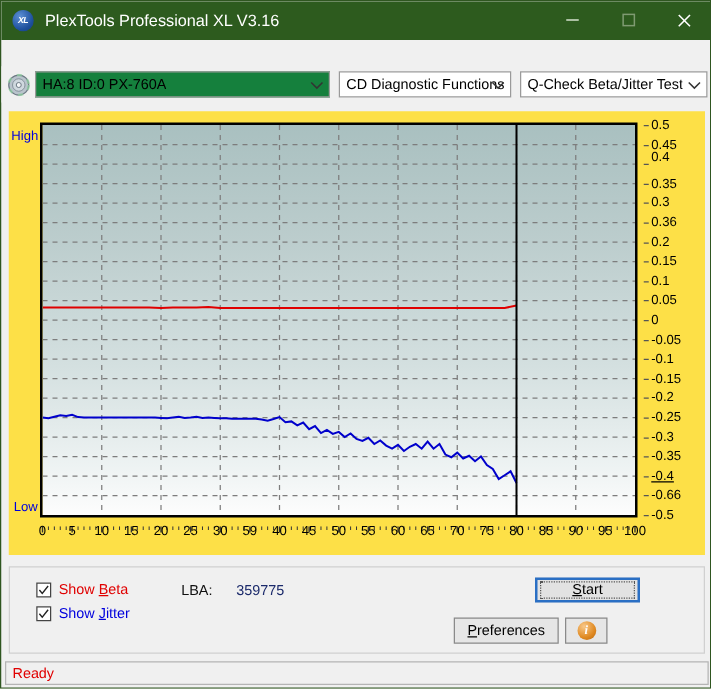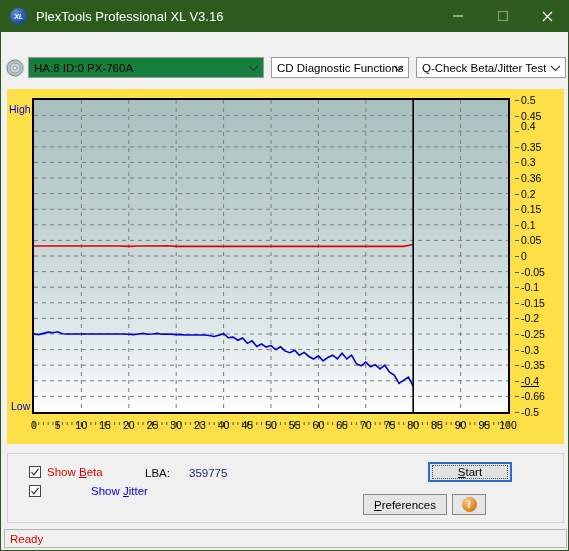--- a/index.html
+++ b/index.html
@@ -219,21 +219,21 @@
     width: 12px; height: 12px;
     border: 1px solid #444;
     background: #ffffff;
     box-sizing: border-box;
     margin-right: 6px;
     position: relative;
     flex: 0 0 auto;
   }
   .checkbox svg { position: absolute; left: 0px; top: 0px; }
   .lbl-beta   { color: #e00000; }
-  .lbl-jitter { color: #0000dd; margin-left: 44px; }
+  .lbl-jitter { color: #0000dd; }
   .lbl-beta u, .lbl-jitter u { text-decoration: underline; }
 
   #lba-label {
     position: absolute;
     left: 137px; top: 13px;
     font-size: 11.5px;
     color: #101010;
   }
   #lba-value {
     position: absolute;
@@ -567,32 +567,32 @@
         <div class="ytick" style="top: 314px;">-0.5</div>
       </div>
     <div id="xaxis-labels">
         <div class="xtick" style="left: 2px;">0</div>
         <div class="xtick" style="left: 25.7px;">5</div>
         <div class="xtick" style="left: 49.4px;">10</div>
         <div class="xtick" style="left: 73.1px;">15</div>
         <div class="xtick" style="left: 96.8px;">20</div>
         <div class="xtick" style="left: 120.5px;">25</div>
         <div class="xtick" style="left: 144.2px;">30</div>
-        <div class="xtick" style="left: 167.9px;">23</div>
+        <div class="xtick" style="left: 167.9px;">59</div>
         <div class="xtick" style="left: 191.6px;">40</div>
         <div class="xtick" style="left: 215.3px;">45</div>
         <div class="xtick" style="left: 239px;">50</div>
         <div class="xtick" style="left: 262.7px;">55</div>
         <div class="xtick" style="left: 286.4px;">60</div>
         <div class="xtick" style="left: 310.1px;">65</div>
         <div class="xtick" style="left: 333.8px;">70</div>
         <div class="xtick" style="left: 357.5px;">75</div>
         <div class="xtick" style="left: 381.2px;">80</div>
         <div class="xtick" style="left: 404.9px;">85</div>
-        <div class="xtick" style="left: 428.6px;">90</div>
+        <div class="xtick" style="left: 428.6px; font-style: italic;">90</div>
         <div class="xtick" style="left: 452.3px;">95</div>
         <div class="xtick" style="left: 476px;">100</div>
       </div>
   </div>
 
   <div id="bottom-panel">
     <div class="chk-row" id="chk-beta-row">
       <span class="checkbox">
         <svg width="10" height="10" viewBox="0 0 10 10">
             <polyline points="1.5,5 3.8,7.8 8.5,1.8" fill="none" stroke="#222" stroke-width="1.1"></polyline>

